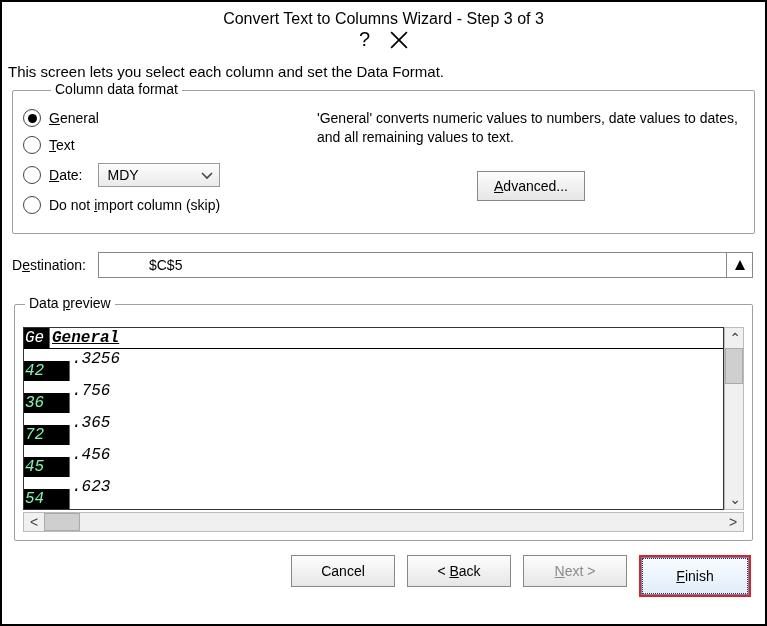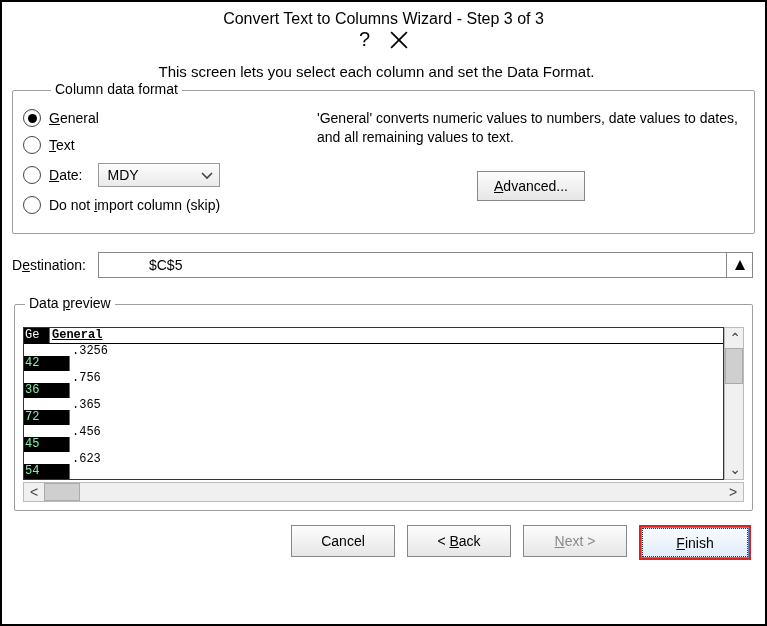--- a/index.html
+++ b/index.html
@@ -4,21 +4,21 @@
 <style>
 * { box-sizing: border-box; margin: 0; padding: 0; }
 body { font-family: Tahoma, "Segoe UI", sans-serif; font-size: 14px; background: #fff; }
 .dialog { width: 767px; height: 626px; border: 2px solid #000; background: #fff; position: relative; }
 .titlebar { display: flex; align-items: center; justify-content: space-between; padding: 8px 14px 8px 14px; flex-direction: column; }
 .titlebar .title { font-size: 16px; }
 .titlebar .controls { display: flex; gap: 20px; align-items: center; }
 .help-icon { font-size: 20px; cursor: pointer; }
 .close-icon { width: 18px; height: 18px; cursor: pointer; }
 .close-icon svg { width: 100%; height: 100%; }
-.description { padding: 4px 20px 10px 6px; font-size: 15px; text-align: center; }
+.description { padding: 4px 20px 10px 6px; font-size: 15px; }
 .groupbox { border: 1px solid #a0a0a0; margin: 0 10px 12px 10px; position: relative; padding: 18px 10px 10px 10px; border-radius: 2px; }
 .groupbox > .label { position: absolute; top: -10px; left: 10px; background: #fff; padding: 0 4px; font-size: 14px; margin-left: 28px; }
 .content-row { display: flex; gap: 18px; }
 .left-col { width: 276px; }
 .radio-row { display: flex; align-items: center; gap: 8px; margin-bottom: 9px; }
 .radio { width: 18px; height: 18px; border: 1.5px solid #444; border-radius: 50%; display: inline-flex; align-items: center; justify-content: center; cursor: pointer; background: #fff; }
 .radio.checked::after { content: ""; width: 9px; height: 9px; border-radius: 50%; background: #000; }
 .underline-mid { text-decoration: underline; }
 .dropdown { width: 122px; height: 24px; border: 1px solid #999; background: linear-gradient(#fdfdfd,#eaeaea); display: inline-flex; align-items: center; justify-content: space-between; padding: 0 6px 0 8px; margin-left: 8px; cursor: pointer; }
 .chevron { width: 12px; }
@@ -29,39 +29,39 @@
 .dest-row { display: flex; align-items: center; gap: 12px; padding: 6px 12px 18px 10px; }
 .dest-label { font-size: 14px; }
 .dest-input-wrap { flex: 1; display: flex; border: 1px solid #888; }
 .dest-input { flex: 1; border: none; padding: 4px 8px; font-size: 14px; outline: none; margin-left: 42px; }
 .range-picker { width: 26px; border-left: 1px solid #888; display: flex; align-items: center; justify-content: center; cursor: pointer; }
 .range-picker svg { width: 14px; }
 .preview-box { border: 1px solid #a0a0a0; margin: 8px 12px 10px 12px; position: relative; padding: 22px 8px 8px 8px; border-radius: 2px; }
 .preview-box > .label { position: absolute; top: -10px; left: 10px; background: #fff; padding: 0 4px; font-size: 14px; }
 .preview-inner { border: 0; }
 .preview-scroll { display: flex; }
-.preview-data { flex: 1; font-family: "Courier New", monospace; font-size: 12px; line-height: 1.25; border: 1px solid #333; }
+.preview-data { flex: 1; font-family: "Courier New", monospace; font-size: 16px; line-height: 1.25; border: 1px solid #333; font-style: italic; }
 .preview-header { display: flex; border-bottom: 1.5px solid #000; }
 .preview-header .hc1 { background: #000; color: #fff; padding: 0 1px; width: 26px; border-right: 0.5px solid #666; }
 .preview-header .hc2 { flex: 1; background: #fff; font-weight: bold; padding: 0 2px; text-decoration: underline; }
 .preview-row-cell { display: flex; }
 .preview-row-cell .c1 { background: #000; color: #86efac; width: 46px; padding: 0 1px; border-right: 0.5px solid #666; margin-top: 12px; }
 .preview-row-cell .c2 { flex: 1; padding: 0 2px; }
 .vscroll { width: 20px; background: #f0f0f0; border: 1px solid #bbb; display: flex; flex-direction: column; justify-content: space-between; }
 .vscroll .arrow, .hscroll .arrow { display:flex; align-items:center; justify-content:center; height:20px; width:20px; cursor:pointer; color:#444; }
 .vscroll .track { flex:1; position: relative; }
 .vscroll .thumb { position:absolute; top:0; left:0; right:0; height:36px; background: #cfcfcf; border:1px solid #aaa; }
 .hscroll { height: 20px; background: #f0f0f0; border:1px solid #bbb; margin-top:2px; display:flex; align-items:center; }
 .hscroll .track { flex:1; height:100%; position:relative; }
 .hscroll .thumb { position:absolute; left:0; top:0; bottom:0; width:36px; background:#cfcfcf; border:1px solid #aaa; }
 .button-row { display:flex; gap:12px; justify-content:flex-end; padding: 4px 14px 10px 14px; }
 .dlg-btn { width:104px; height:32px; border:1px solid #888; background: linear-gradient(#fdfdfd,#e6e6e6); font-size:14px; cursor:pointer; }
 .dlg-btn.disabled { color:#8a8a8a; }
 .finish-wrap { border:3px solid #d22; padding:0; }
-.finish-btn { width:106px; height:29px; border:1px dotted #333; outline:1px solid #5a8fd6; background: linear-gradient(#f8fbff,#e1edfa); font-size:14px; cursor:pointer; }
+.finish-btn { width:106px; height:36px; border:1px dotted #333; outline:1px solid #5a8fd6; background: linear-gradient(#f8fbff,#e1edfa); font-size:14px; cursor:pointer; }
 </style>
 </head>
 <body>
 
 <div class="dialog">
 
   <div class="titlebar">
     <div class="title">Convert Text to Columns Wizard - Step 3 of 3</div>
     <div class="controls">
       <div class="help-icon">?</div>

